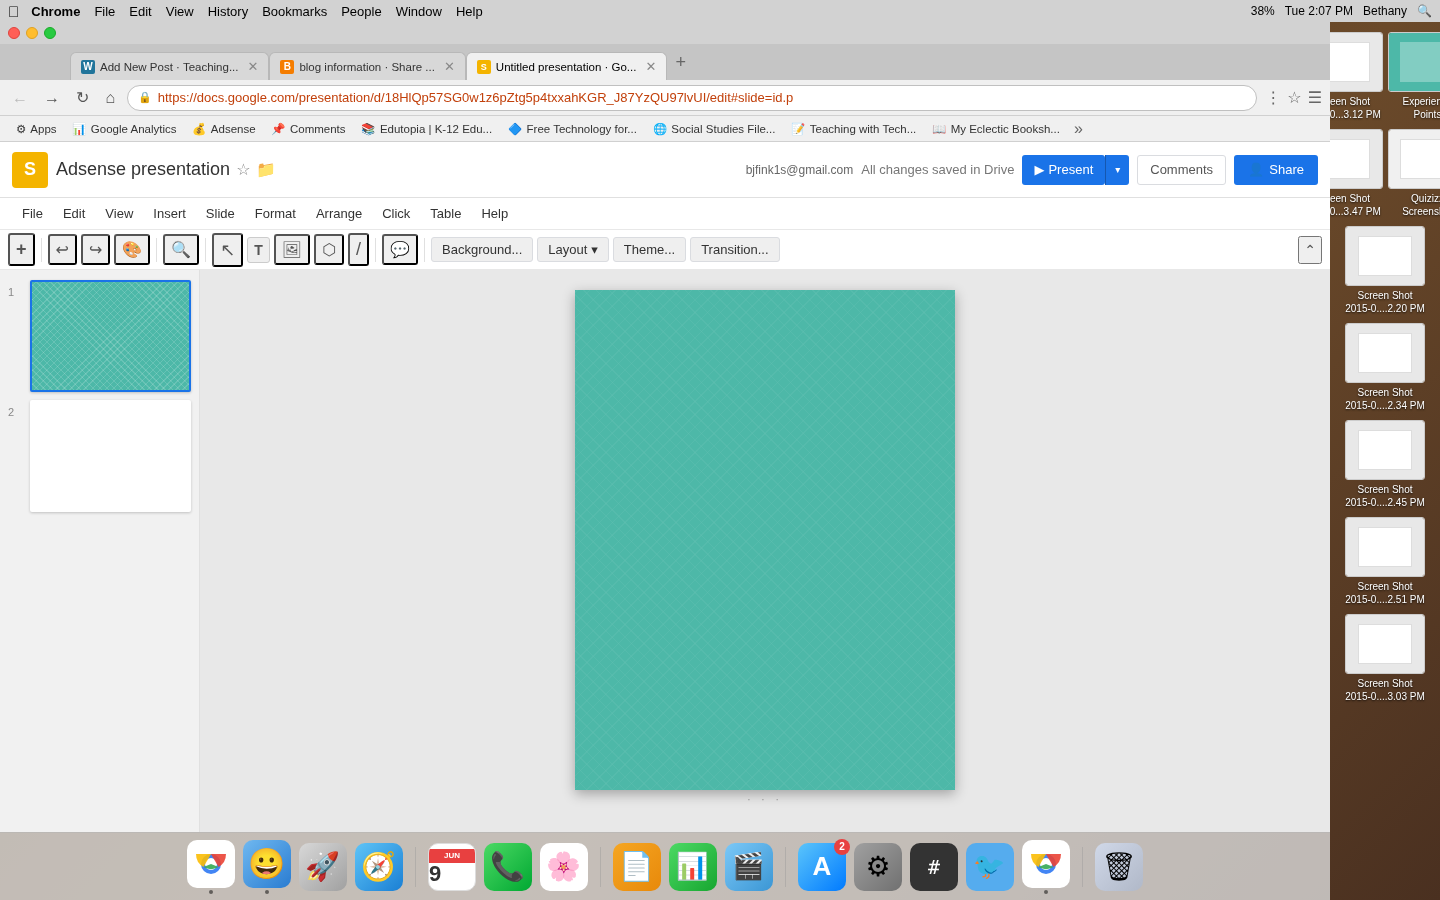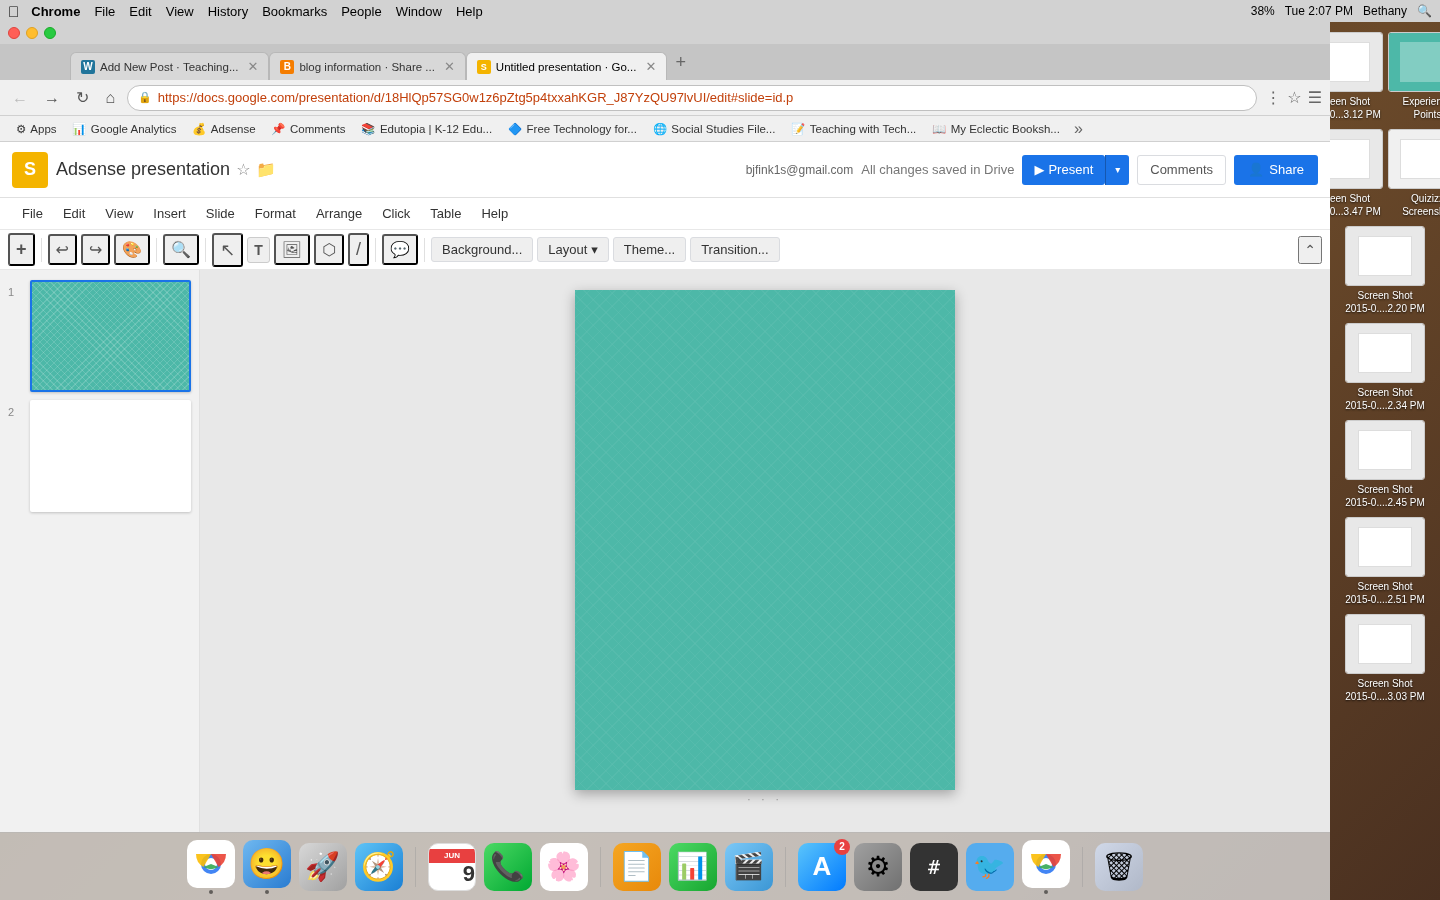--- a/index.html
+++ b/index.html
@@ -572,21 +572,21 @@
       </div>
     </div>
     <div class="dock-item">
       <div class="dock-icon" style="background:linear-gradient(135deg,#5ec4f7,#1a7fd4);">
         <span style="font-size:28px;">🧭</span>
       </div>
     </div>
     <div class="dock-separator"></div>
     <div class="dock-item">
       <div class="dock-icon" style="background:white;border:1px solid #ddd;">
-        <div style="display:flex;flex-direction:column;align-items:flex-end;width:100%;">
+        <div style="display:flex;flex-direction:column;align-items:flex-start;width:100%;">
           <div style="width:100%;background:#e84040;height:14px;display:flex;align-items:center;justify-content:center;color:white;font-size:8px;font-weight:bold;">JUN</div>
           <div style="font-size:22px;font-weight:bold;color:#333;line-height:1;">9</div>
         </div>
       </div>
     </div>
     <div class="dock-item">
       <div class="dock-icon" style="background:linear-gradient(135deg,#4cd964,#00a832);">
         <span style="font-size:28px;">📞</span>
       </div>
     </div>

